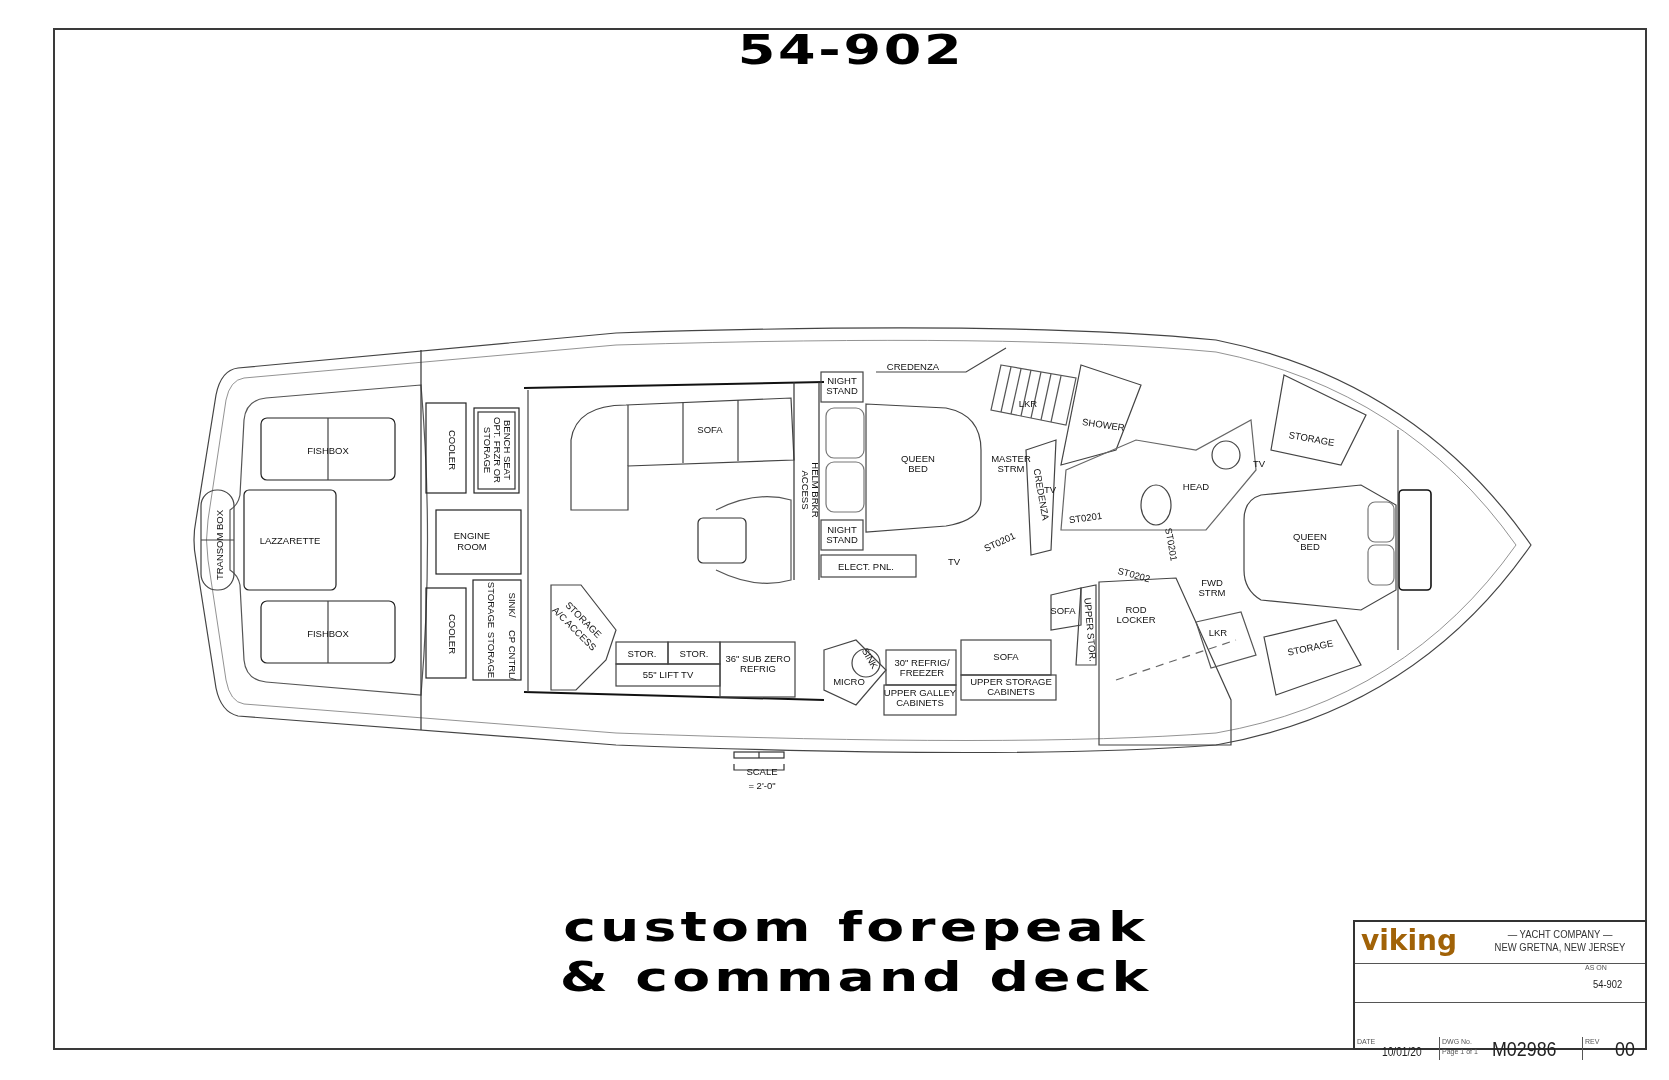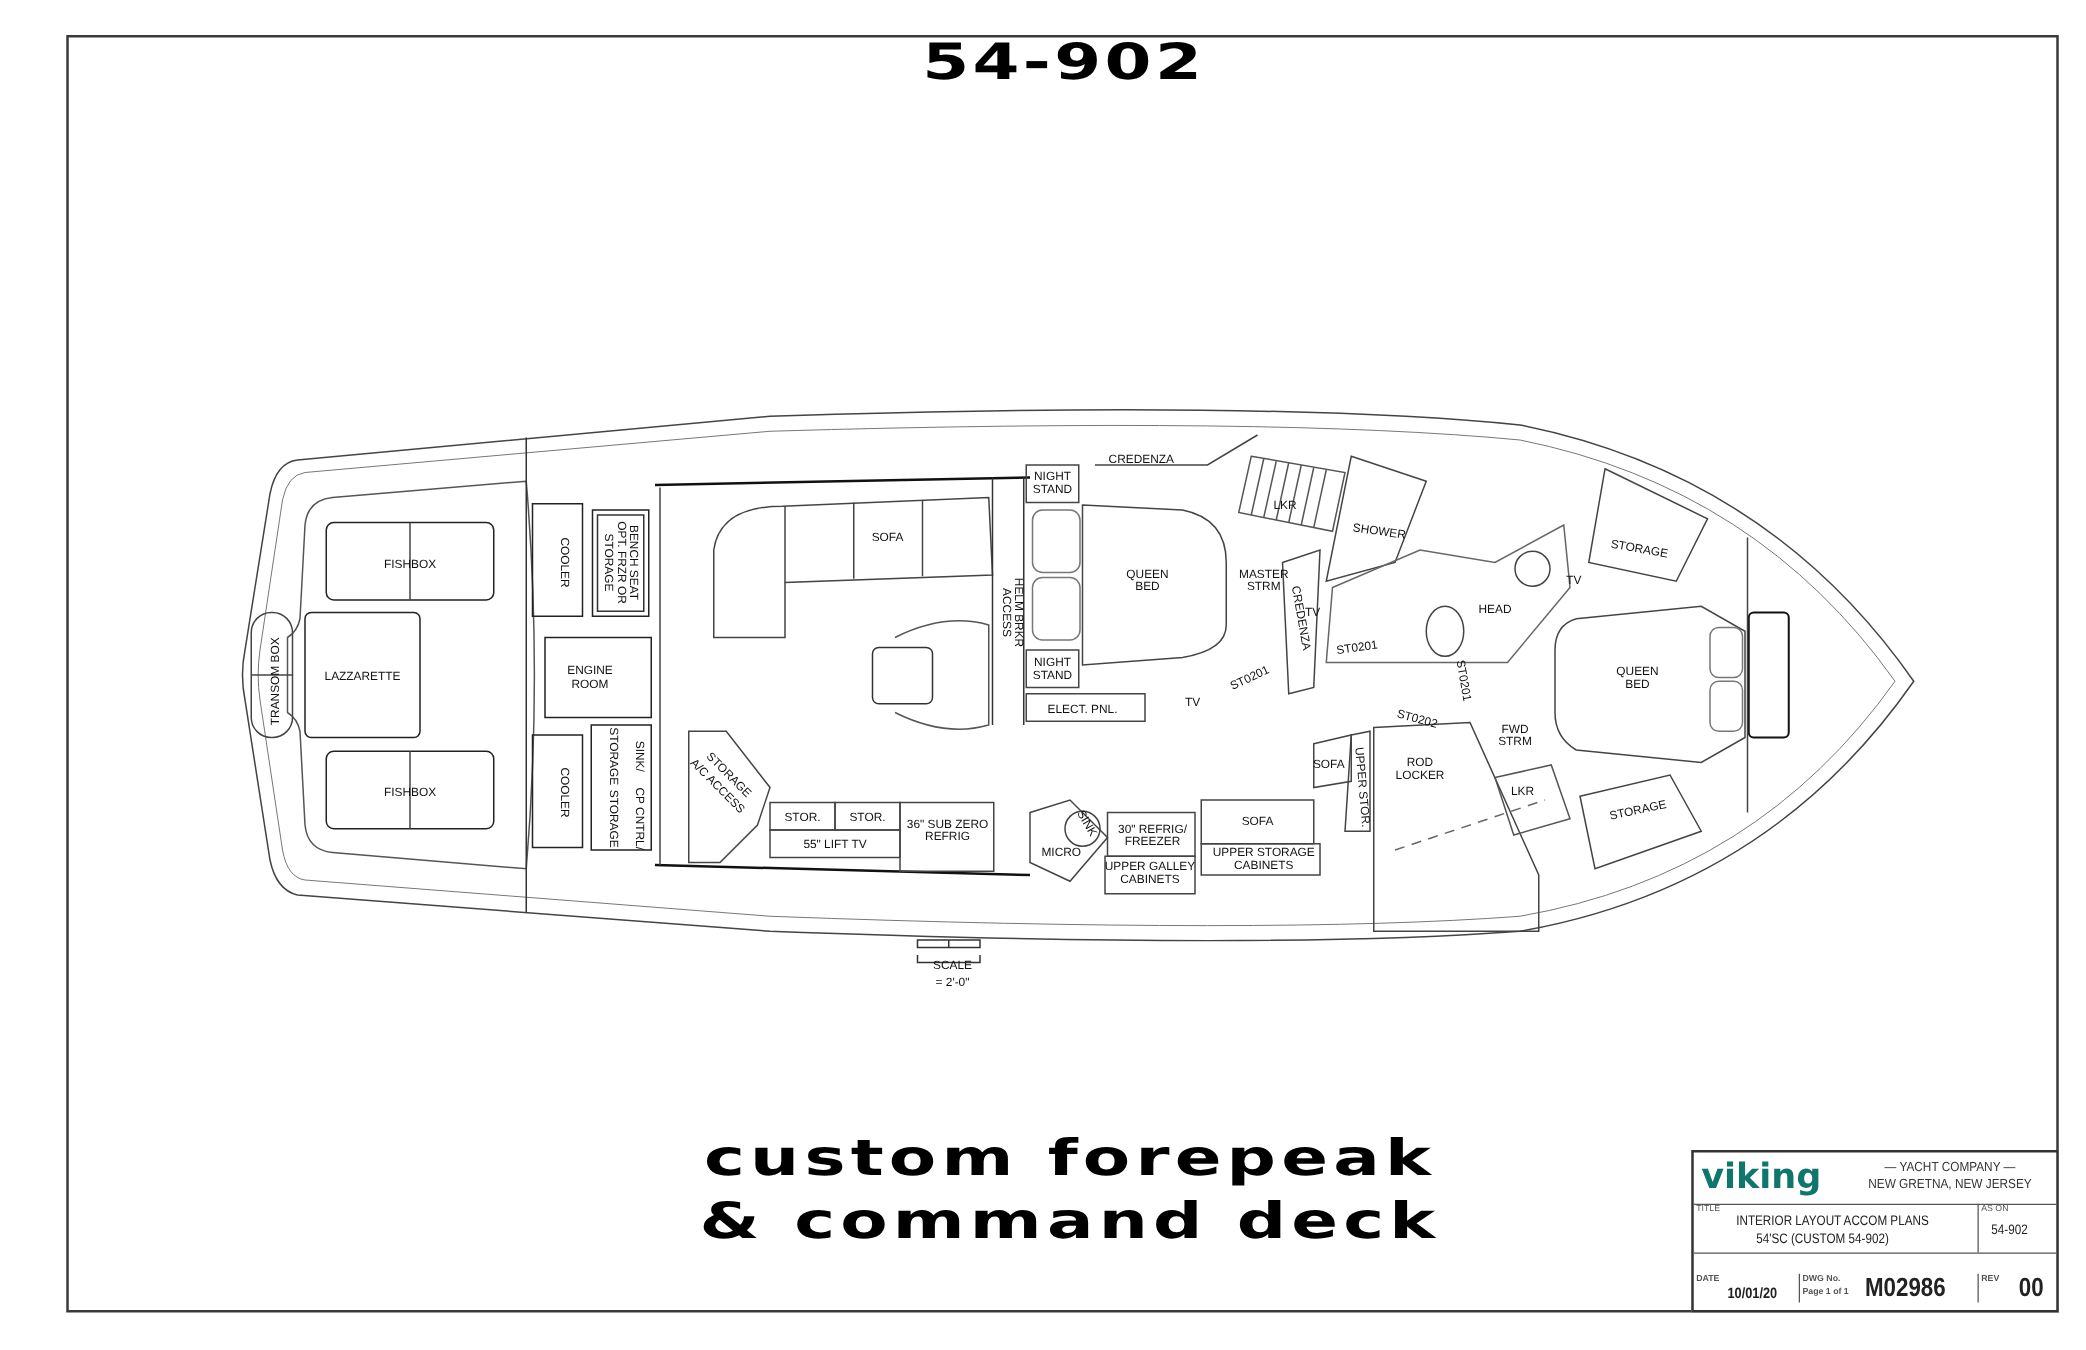--- a/index.html
+++ b/index.html
@@ -10,21 +10,21 @@
   .caption { position: absolute; left: 480px; width: 720px; text-align: center; font-family: "DejaVu Sans", sans-serif; font-weight: 900; font-size: 40px; color: #000; letter-spacing: 3px; transform: scaleX(1.38); transform-origin: center; line-height: 46px; }
   .caption.l1 { top: 904px; }
   .caption.l2 { top: 954px; }
   svg.plan { position: absolute; left: 0; top: 0; }
   svg.plan text { font-family: "Liberation Sans", sans-serif; font-size: 9.5px; fill: #111; text-anchor: middle; }
   .tb { position: absolute; left: 1337px; top: 920px; width: 294px; height: 130px; border: 2px solid #333; box-sizing: border-box; background: #fff; }
   .tb-row { position: absolute; left: 0; right: 0; border-bottom: 1px solid #555; }
   .tb-cell { position: absolute; top: 0; bottom: 0; border-right: 1px solid #555; box-sizing: border-box; }
   .tb-lbl { position: absolute; left: 2px; top: 1px; font-size: 7px; color: #555; font-family: "Liberation Sans", sans-serif; }
   .tb-val { position: absolute; font-family: "Liberation Sans", sans-serif; color: #222; transform: scaleX(0.85); transform-origin: left; }
-  .brand { position: absolute; left: 6px; top: 2px; font-family: "DejaVu Sans", sans-serif; font-weight: 900; font-size: 28px; color: #0f766e; letter-spacing: 0px; }
+  .brand { position: absolute; left: 6px; top: 2px; font-family: "DejaVu Sans", sans-serif; font-weight: 900; font-size: 28px; color: #a16207; letter-spacing: 0px; }
   .company { position: absolute; left: 120px; top: 6px; width: 170px; text-align: center; font-size: 10.5px; color: #333; line-height: 13px; transform: scaleX(0.9); }
 </style>
 </head>
 <body>
 
 <div id="sheet">
   <div class="frame"></div>
 
   <div class="drawing-number">54-902</div>
 
@@ -210,31 +210,26 @@
 
   <div class="tb">
     <div class="tb-row" style="top:0; height:41px;">
       <div class="brand">viking</div>
       <div class="company">
         <div>— YACHT COMPANY —</div>
         <div>NEW GRETNA, NEW JERSEY</div>
       </div>
     </div>
     <div class="tb-row" style="top:41px; height:39px;">
-      <div class="tb-cell" style="left:0; width:228px;">
-        <span class="tb-lbl">TITLE</span>
-        <span class="tb-val" style="left:34px; top:8px; font-size:11px;">INTERIOR LAYOUT ACCOM PLANS</span>
-        <span class="tb-val" style="left:50px; top:22px; font-size:11px;">54'SC (CUSTOM 54-902)</span>
-      </div>
       <div class="tb-cell" style="left:228px; right:0; border-right:none;">
         <span class="tb-lbl">AS ON</span>
         <span class="tb-val" style="left:10px; top:15px; font-size:11px;">54-902</span>
       </div>
     </div>
-    <div class="tb-row" style="top:97px; height:23px; border-bottom:none;font-weight:bold;">
+    <div class="tb-row" style="top:115px; height:23px; border-bottom:none;">
       <div class="tb-cell" style="left:0; width:85px;">
         <span class="tb-lbl">DATE</span>
         <span class="tb-val" style="left:27px; top:8px; font-size:12px;">10/01/20</span>
       </div>
       <div class="tb-cell" style="left:85px; width:143px;">
         <span class="tb-lbl">DWG No.</span>
         <span class="tb-lbl" style="top:11px;">Page 1 of 1</span>
         <span class="tb-val" style="left:52px; top:0px; font-size:21px;">M02986</span>
       </div>
       <div class="tb-cell" style="left:228px; right:0; border-right:none;">

